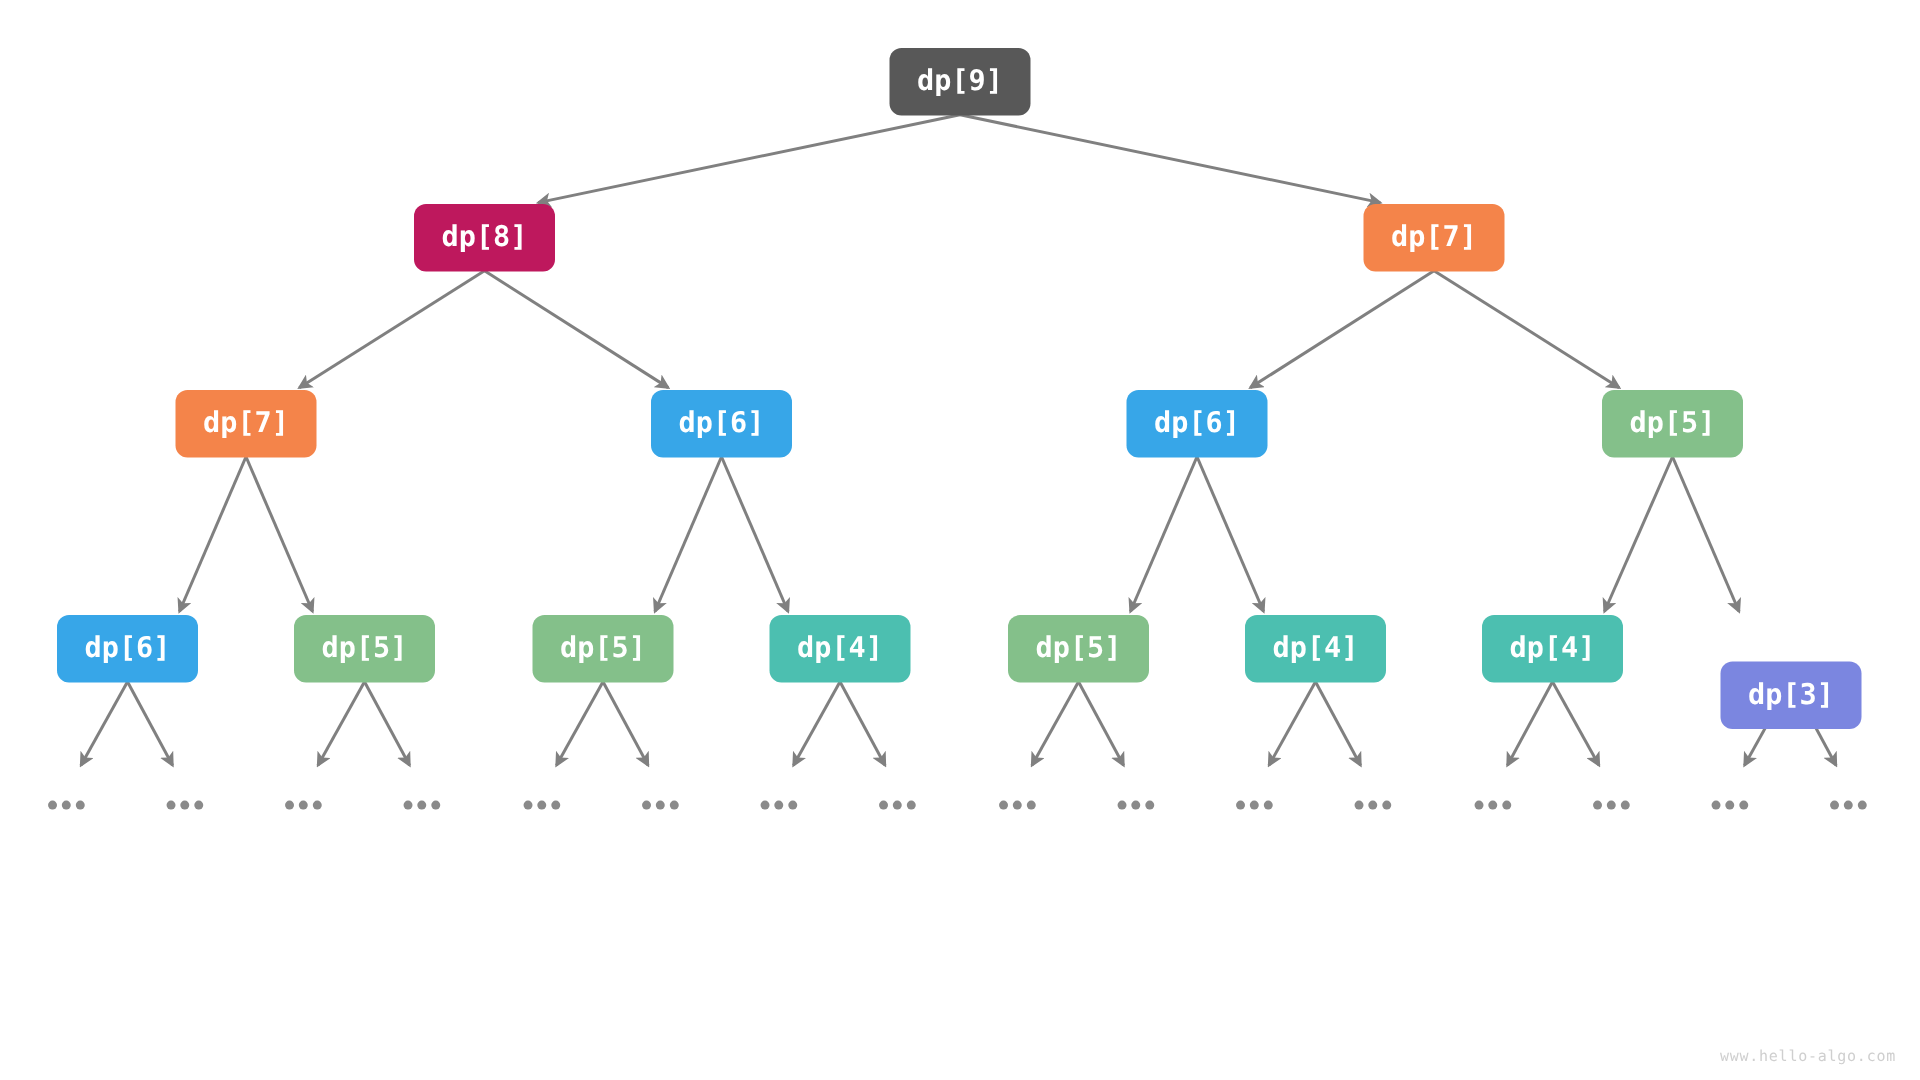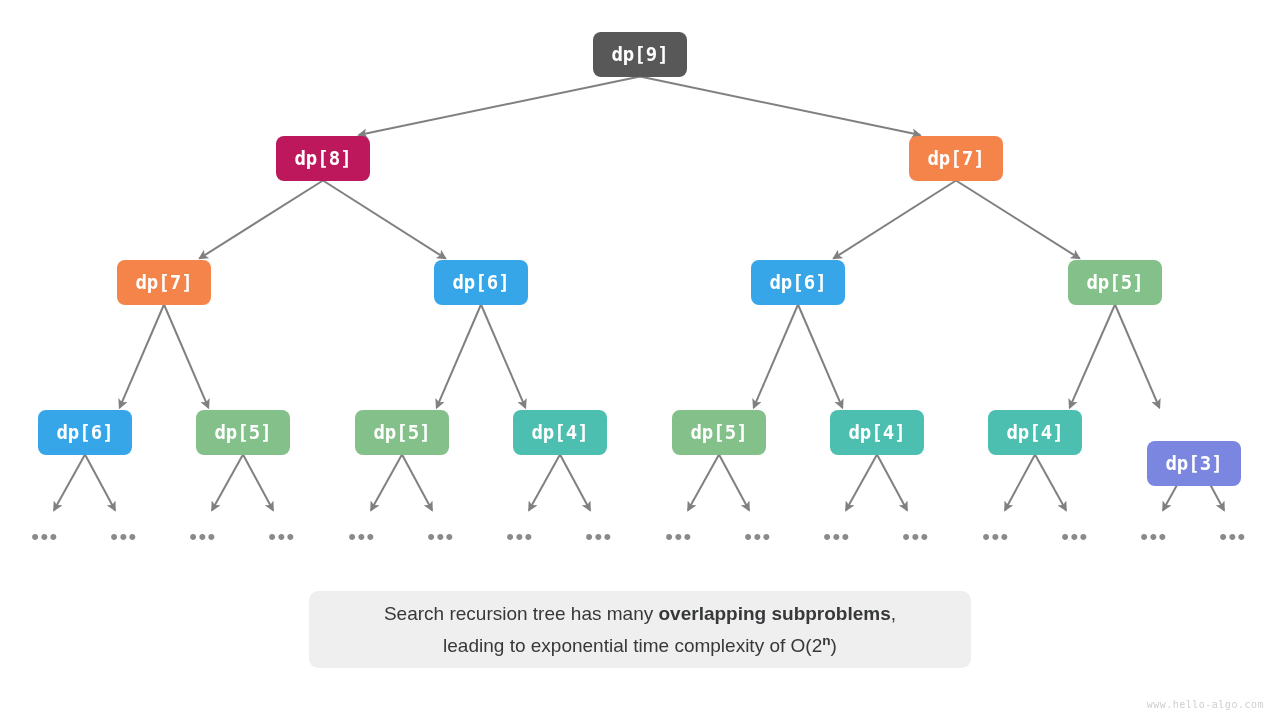--- a/index.html
+++ b/index.html
@@ -153,24 +153,16 @@
       <div class="ellipsis" style="left: 679px; top: 537px;">•••</div>
       <div class="ellipsis" style="left: 758px; top: 537px;">•••</div>
       <div class="ellipsis" style="left: 837px; top: 537px;">•••</div>
       <div class="ellipsis" style="left: 916px; top: 537px;">•••</div>
       <div class="ellipsis" style="left: 996px; top: 537px;">•••</div>
       <div class="ellipsis" style="left: 1075px; top: 537px;">•••</div>
       <div class="ellipsis" style="left: 1154px; top: 537px;">•••</div>
       <div class="ellipsis" style="left: 1233px; top: 537px;">•••</div>
     </div>
 
-  <div id="caption-box" style="background: rgb(239, 239, 239);">
-    <div class="caption-line" style="color: rgb(55, 56, 58);">
-      <span>Search recursion tree has many </span><b>overlapping subproblems</b><span>,</span>
-    </div>
-    <div class="caption-line" style="color: rgb(55, 56, 58);">
-      <span>leading to exponential time complexity of O(2</span><sup>n</sup><span>)</span>
-    </div>
-  </div>
 
   <div id="watermark" style="color: rgb(207, 207, 207);">www.hello-algo.com</div>
 
 </div>
 
 </body></html>

